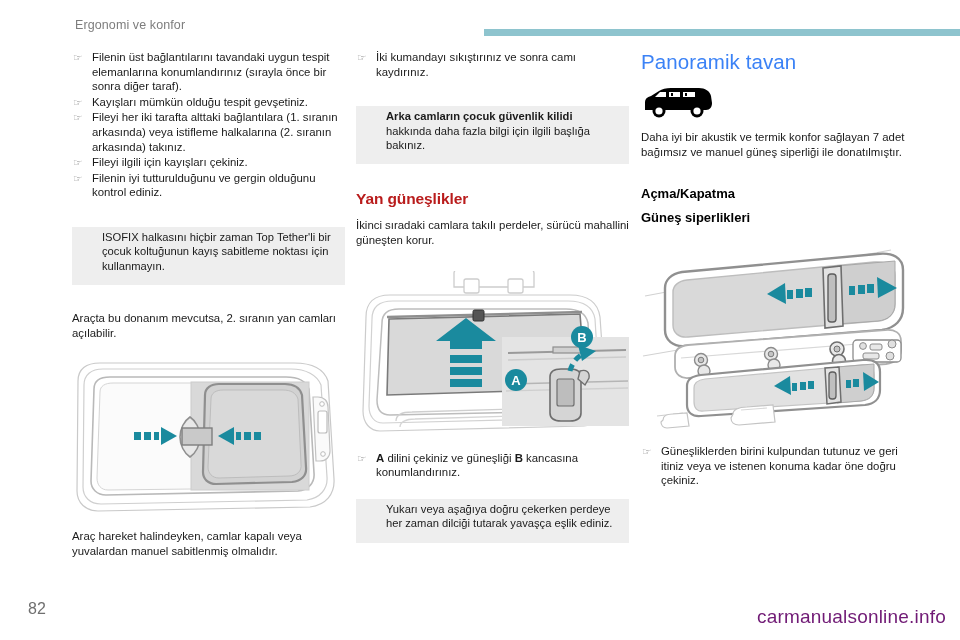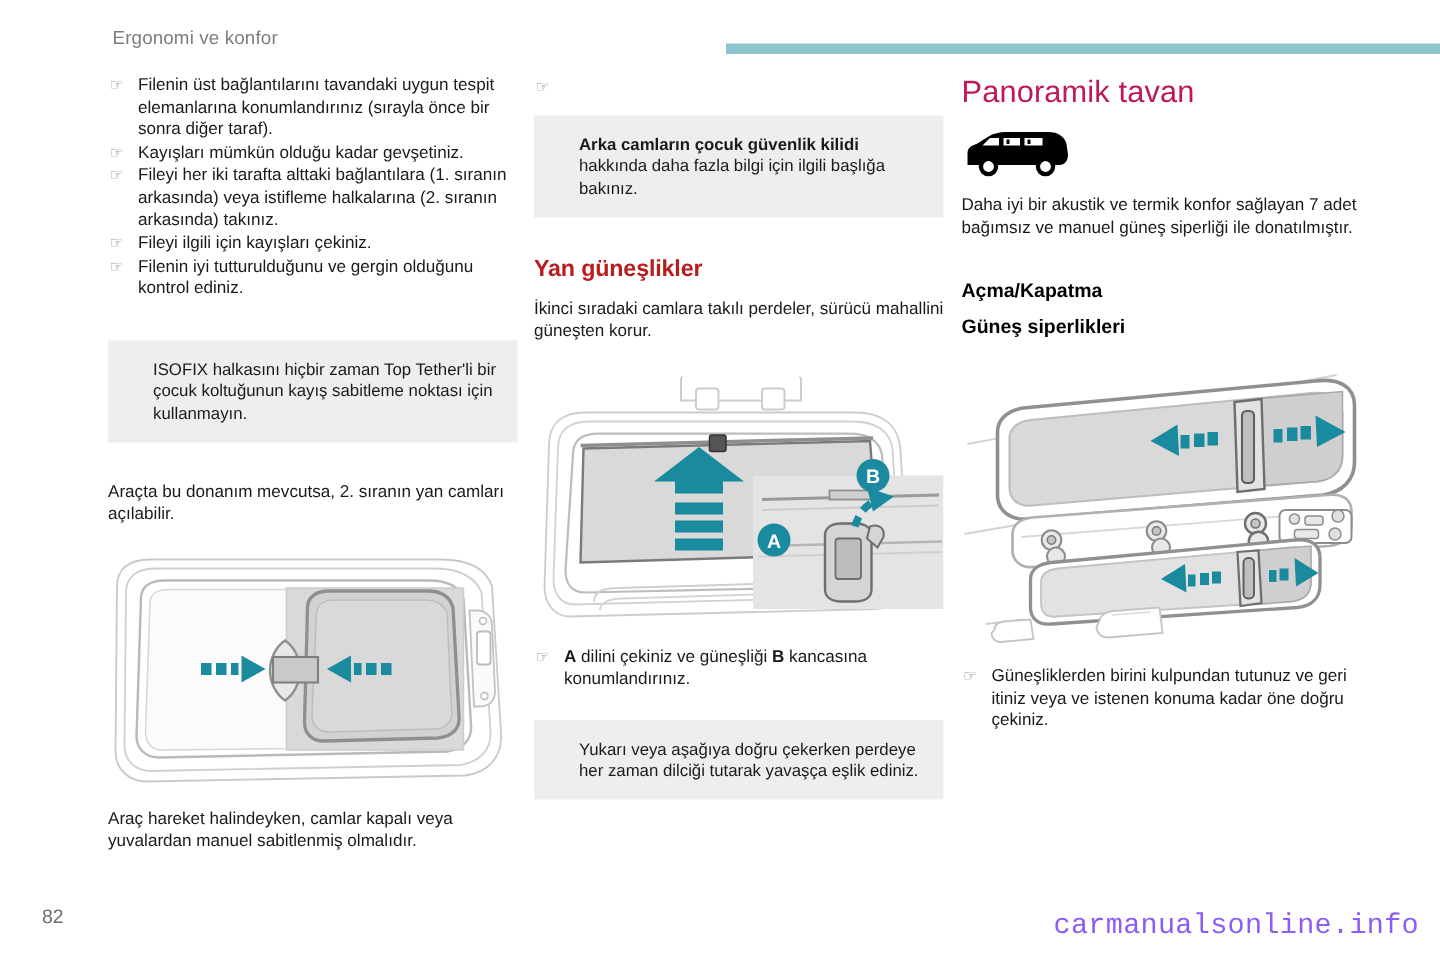--- a/index.html
+++ b/index.html
@@ -91,42 +91,42 @@
     color: #8a8a8a;
     line-height: 14.6px;
   }
   ul.steps li b { font-weight: bold; }
 
   
   h1.chapter {
     margin: 0 0 12px 0;
     font-size: 20.5px;
     font-weight: normal;
-    color: #be185d;
+    color: #3b82f6;
     letter-spacing: 0.1px;
   }
   h2.section {
     margin: 0 0 10px 0;
     font-size: 15.5px;
     font-weight: bold;
     color: #b91c1c;
     letter-spacing: -0.1px;
   }
   h3.sub {
     margin: 0 0 9px 0;
     font-size: 13px;
     font-weight: bold;
     color: #000000;
   }
 
   
   .callout {
     position: relative;
     background: #eeeeee;
-    padding: 13px 12px 12px 30px;
+    padding: 3px 12px 12px 30px;
     font-size: 11.2px;
     line-height: 14.4px;
     color: #1a1a1a;
     box-sizing: border-box;
   }
   .callout .bold-lead { font-weight: bold; }
 
   .icon-warning {
     position: absolute;
     left: 11px;
@@ -164,48 +164,48 @@
 
   
   .figure { margin: 0 0 10px 0; }
   .figure svg { display: block; }
 
   
   .footer-page {
     position: absolute;
     left: 28px;
     bottom: 22px;
-    font-size: 13px;
+    font-size: 16px;
     color: #6f6f6f;
   }
   .footer-watermark {
     position: absolute;
     right: 14px;
     bottom: 12px;
     font-size: 19px;
-    color: #8b5cf6;
+    color: #701a75;
     letter-spacing: 0.2px;
-    font-family: Liberation Mono, monospace;
+    font-family: Liberation Sans, sans-serif;
   }
 </style>
 </head>
 <body>
 
 <div class="header">
   <div class="header-title">Ergonomi ve konfor</div>
   <div class="header-rule"></div>
 </div>
 
 <div class="page">
 
   <div class="col col-1">
 
     <ul class="steps">
       <li><span class="bullet">☞</span><span>Filenin üst bağlantılarını tavandaki uygun tespit elemanlarına konumlandırınız (sırayla önce bir sonra diğer taraf).</span></li>
-      <li><span class="bullet">☞</span><span>Kayışları mümkün olduğu kadar gevşetiniz.</span></li>
+      <li><span class="bullet">☞</span><span>Kayışları mümkün olduğu tespit gevşetiniz.</span></li>
       <li><span class="bullet">☞</span><span>Fileyi her iki tarafta alttaki bağlantılara (1. sıranın arkasında) veya istifleme halkalarına (2. sıranın arkasında) takınız.</span></li>
       <li><span class="bullet">☞</span><span>Fileyi ilgili için kayışları çekiniz.</span></li>
       <li><span class="bullet">☞</span><span>Filenin iyi tutturulduğunu ve gergin olduğunu kontrol ediniz.</span></li>
     </ul>
 
     <div class="spacer-26"></div>
 
     <div class="callout">
       <span class="icon-warning">
         <span class="bar"></span><span class="dot"></span>
@@ -256,21 +256,21 @@
         <circle cx="251" cy="95" r="2.3" fill="#ffffff" stroke="#bbbbbb" stroke-width="1"></circle>
       </svg>
     </div>
 
     <p class="body">Araç hareket halindeyken, camlar kapalı veya yuvalardan manuel sabitlenmiş olmalıdır.</p>
   </div>
 
   <div class="col col-2">
 
     <ul class="steps">
-      <li><span class="bullet">☞</span></li>
+      <li><span class="bullet">☞</span><span>İki kumandayı sıkıştırınız ve sonra camı kaydırınız.</span></li>
     </ul>
 
     <div class="spacer-26"></div>
 
     <div class="callout">
       <span class="icon-info">
         <span class="dot"></span><span class="bar"></span>
       </span>
       <span class="bold-lead">Arka camların çocuk güvenlik kilidi</span><span> hakkında daha fazla bilgi için ilgili başlığa bakınız.</span>
     </div>

